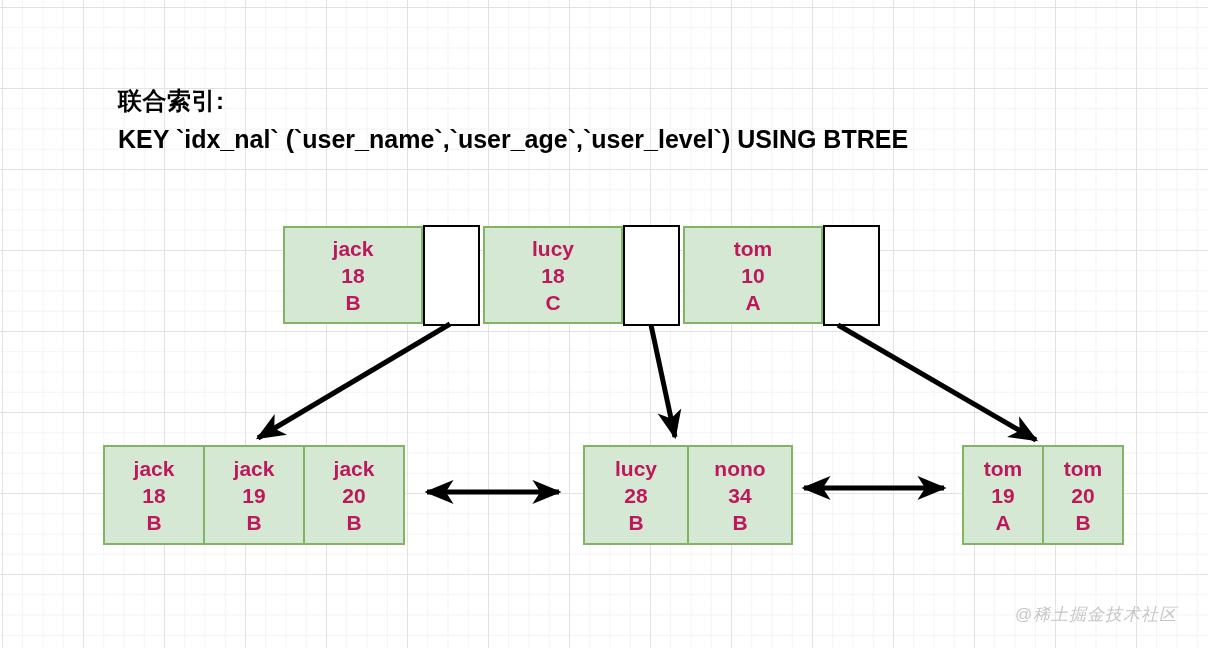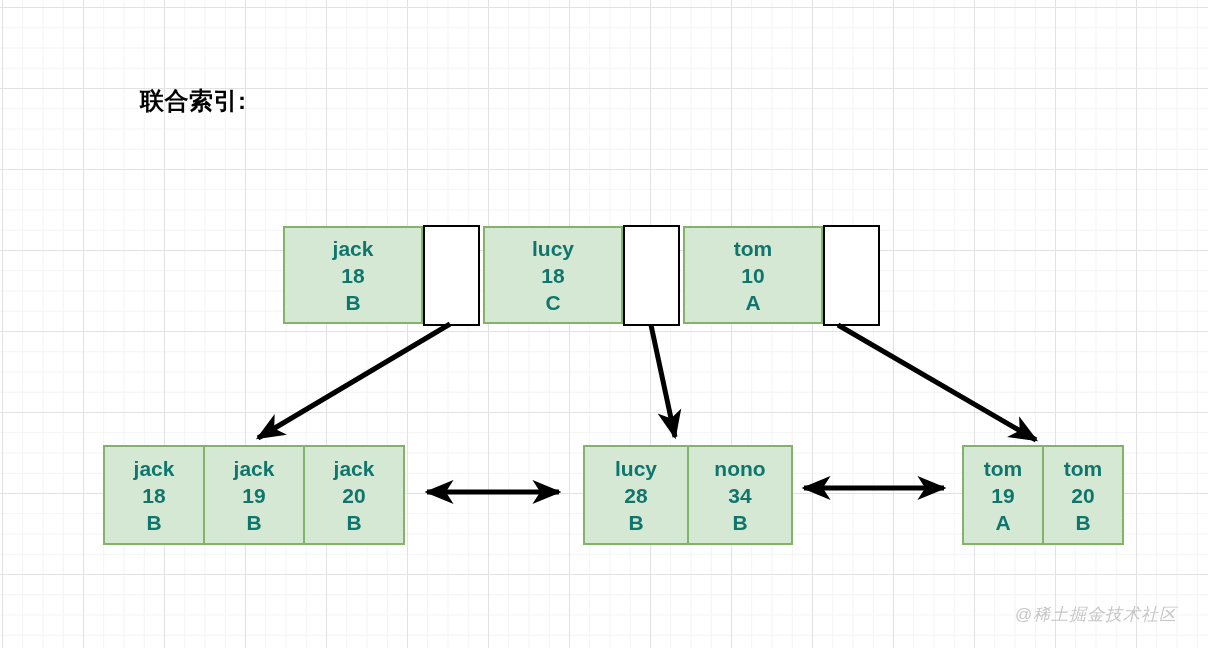--- a/index.html
+++ b/index.html
@@ -13,34 +13,34 @@
     background-color:#ffffff;
     background-image:
       linear-gradient(to right, #e2e2e2 1px, transparent 1px),
       linear-gradient(to bottom, #e2e2e2 1px, transparent 1px),
       linear-gradient(to right, #f3f3f3 1px, transparent 1px),
       linear-gradient(to bottom, #f3f3f3 1px, transparent 1px);
     background-size: 81px 81px, 81px 81px, 20.25px 20.25px, 20.25px 20.25px;
     background-position: 2px 0, 0 7px, 2px 0, 0 7px;
   }
 
-  .title-block { position:absolute; left:118px; top:86px; color:#000;margin-left:22px; }
+  .title-block { position:absolute; left:118px; top:86px; color:#000; }
   .title-line1 { font-size:24px; font-weight:700; line-height:30px; letter-spacing:0.5px; }
   .title-line2 { font-size:25px; font-weight:700; line-height:30px; margin-top:8px; white-space:nowrap; }
 
   
   .internal-row { position:absolute; left:283px; top:226px; display:flex; }
   .internal-unit { display:flex; margin-right:3px; }
   .internal-unit:last-child { margin-right:0; }
   .node {
     background:#d5e8d4;
     border:2px solid #82b366;
     display:flex; flex-direction:column;
     align-items:center; justify-content:center;
-    color:#0f766e; font-weight:700; font-size:21px; line-height:27px;
+    color:#be185d; font-weight:700; font-size:21px; line-height:27px;
     text-align:center;
   }
   .inode { width:140px; height:98px; }
   .pbox {
     width:57px; height:101px;
     background:#ffffff;
     border:2px solid #000000;
     position:relative; top:-1.5px;
   }
 
@@ -66,20 +66,21 @@
     font-style:italic;
   }
 </style>
 </head>
 <body>
 
 <div class="canvas">
 
   <div class="title-block">
     <div class="title-line1">联合索引:</div>
+    <div class="title-line2">KEY `idx_nal` (`user_name`,`user_age`,`user_level`) USING BTREE</div>
   </div>
 
   <div class="internal-row">
     <div class="internal-unit">
       <div class="node inode">
         <span>jack</span>
         <span>18</span>
         <span>B</span>
       </div>
       <div class="pbox"></div>

